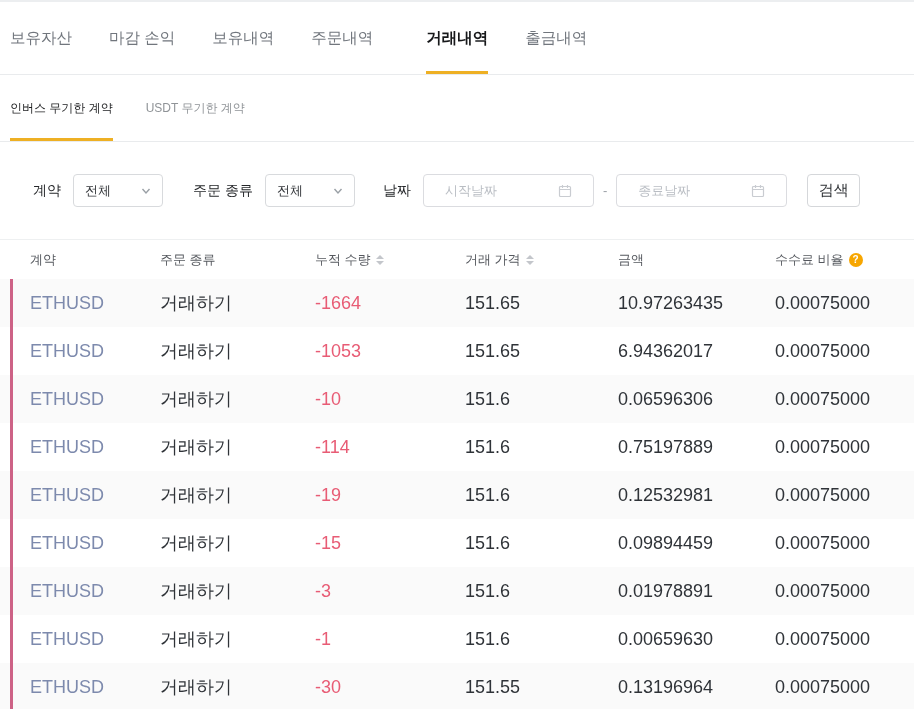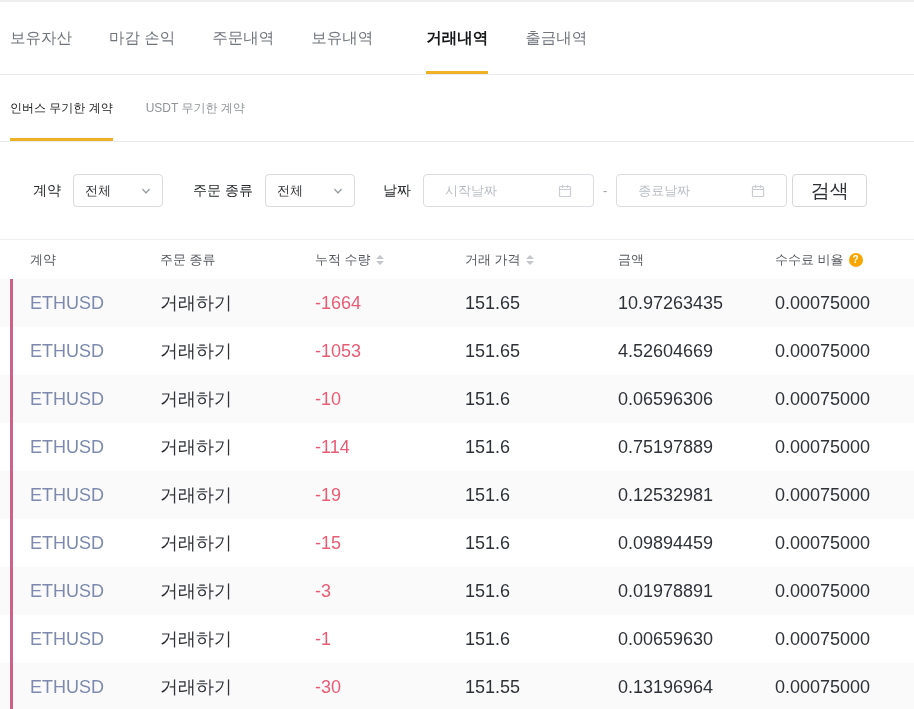--- a/index.html
+++ b/index.html
@@ -30,22 +30,22 @@
   .flabel { font-size:14px; color:#25272a; margin-right:12px; white-space:nowrap; }
   .select { width:90px; height:33px; border:1px solid #d8dadd; border-radius:4px;
     display:flex; align-items:center; justify-content:space-between; padding:12px 11px;
     font-size:13px; color:#33363a; cursor:pointer; background:#fff; }
   .gap30 { width:30px; } .gap28 { width:28px; }
   .dateinput { width:171px; height:33px; border:1px solid #dbdce0; border-radius:4px;
     display:flex; align-items:center; justify-content:space-between; padding:0 21px;
     background:#fff; cursor:text; }
   .dateinput .ph { font-size:13px; color:#b9bdc3; }
   .dash { margin:0 9px; color:#9aa0a6; font-size:13px; }
-  .searchbtn { margin-left:5px; width:75px; height:33px; border:1px solid #d5d7da;
-    border-radius:4px; background:#fff; font-size:19px; color:#2e3135; cursor:pointer;
+  .searchbtn { margin-left:20px; width:53px; height:33px; border:1px solid #d5d7da;
+    border-radius:4px; background:#fff; font-size:15px; color:#2e3135; cursor:pointer;
     font-family:inherit; }
 
   
   .table { border-top:1px solid #eef0f1; }
   .thead, .tr { display:grid; grid-template-columns:130px 155px 150px 153px 157px 1fr;
     padding:0 30px; align-items:center; }
   .thead { height:39px; font-size:13px; color:#55585e; }
   .th { display:flex; align-items:center; gap:5px; }
   .tr { height:48px; font-size:18px; color:#2f3338; }
   .tr.odd { background:#fafafa; }
@@ -70,22 +70,22 @@
     background:#cd6286; }
 </style>
 </head>
 <body>
 
 <div class="page">
 
   <div class="nav1">
     <div class="tab">보유자산</div>
     <div class="tab">마감 손익</div>
+    <div class="tab">보유내역</div>
     <div class="tab">주문내역</div>
-    <div class="tab">보유내역</div>
     <div class="tab active">거래내역</div>
     <div class="tab">출금내역</div>
   </div>
 
   <div class="nav2">
     <div class="tab active">인버스 무기한 계약</div>
     <div class="tab">USDT 무기한 계약</div>
   </div>
 
   <div class="filters">
@@ -166,21 +166,21 @@
     <div>151.65</div>
     <div>10.97263435</div>
     <div>0.00075000</div>
   </div>
 
   <div class="tr">
     <div class="cell-contract">ETHUSD</div>
     <div>거래하기</div>
     <div class="cell-qty">-1053</div>
     <div>151.65</div>
-    <div>4.52604669</div>
+    <div>6.94362017</div>
     <div>0.00075000</div>
   </div>
 
   <div class="tr odd">
     <div class="cell-contract">ETHUSD</div>
     <div>거래하기</div>
     <div class="cell-qty">-10</div>
     <div>151.6</div>
     <div>0.06596306</div>
     <div>0.00075000</div>

